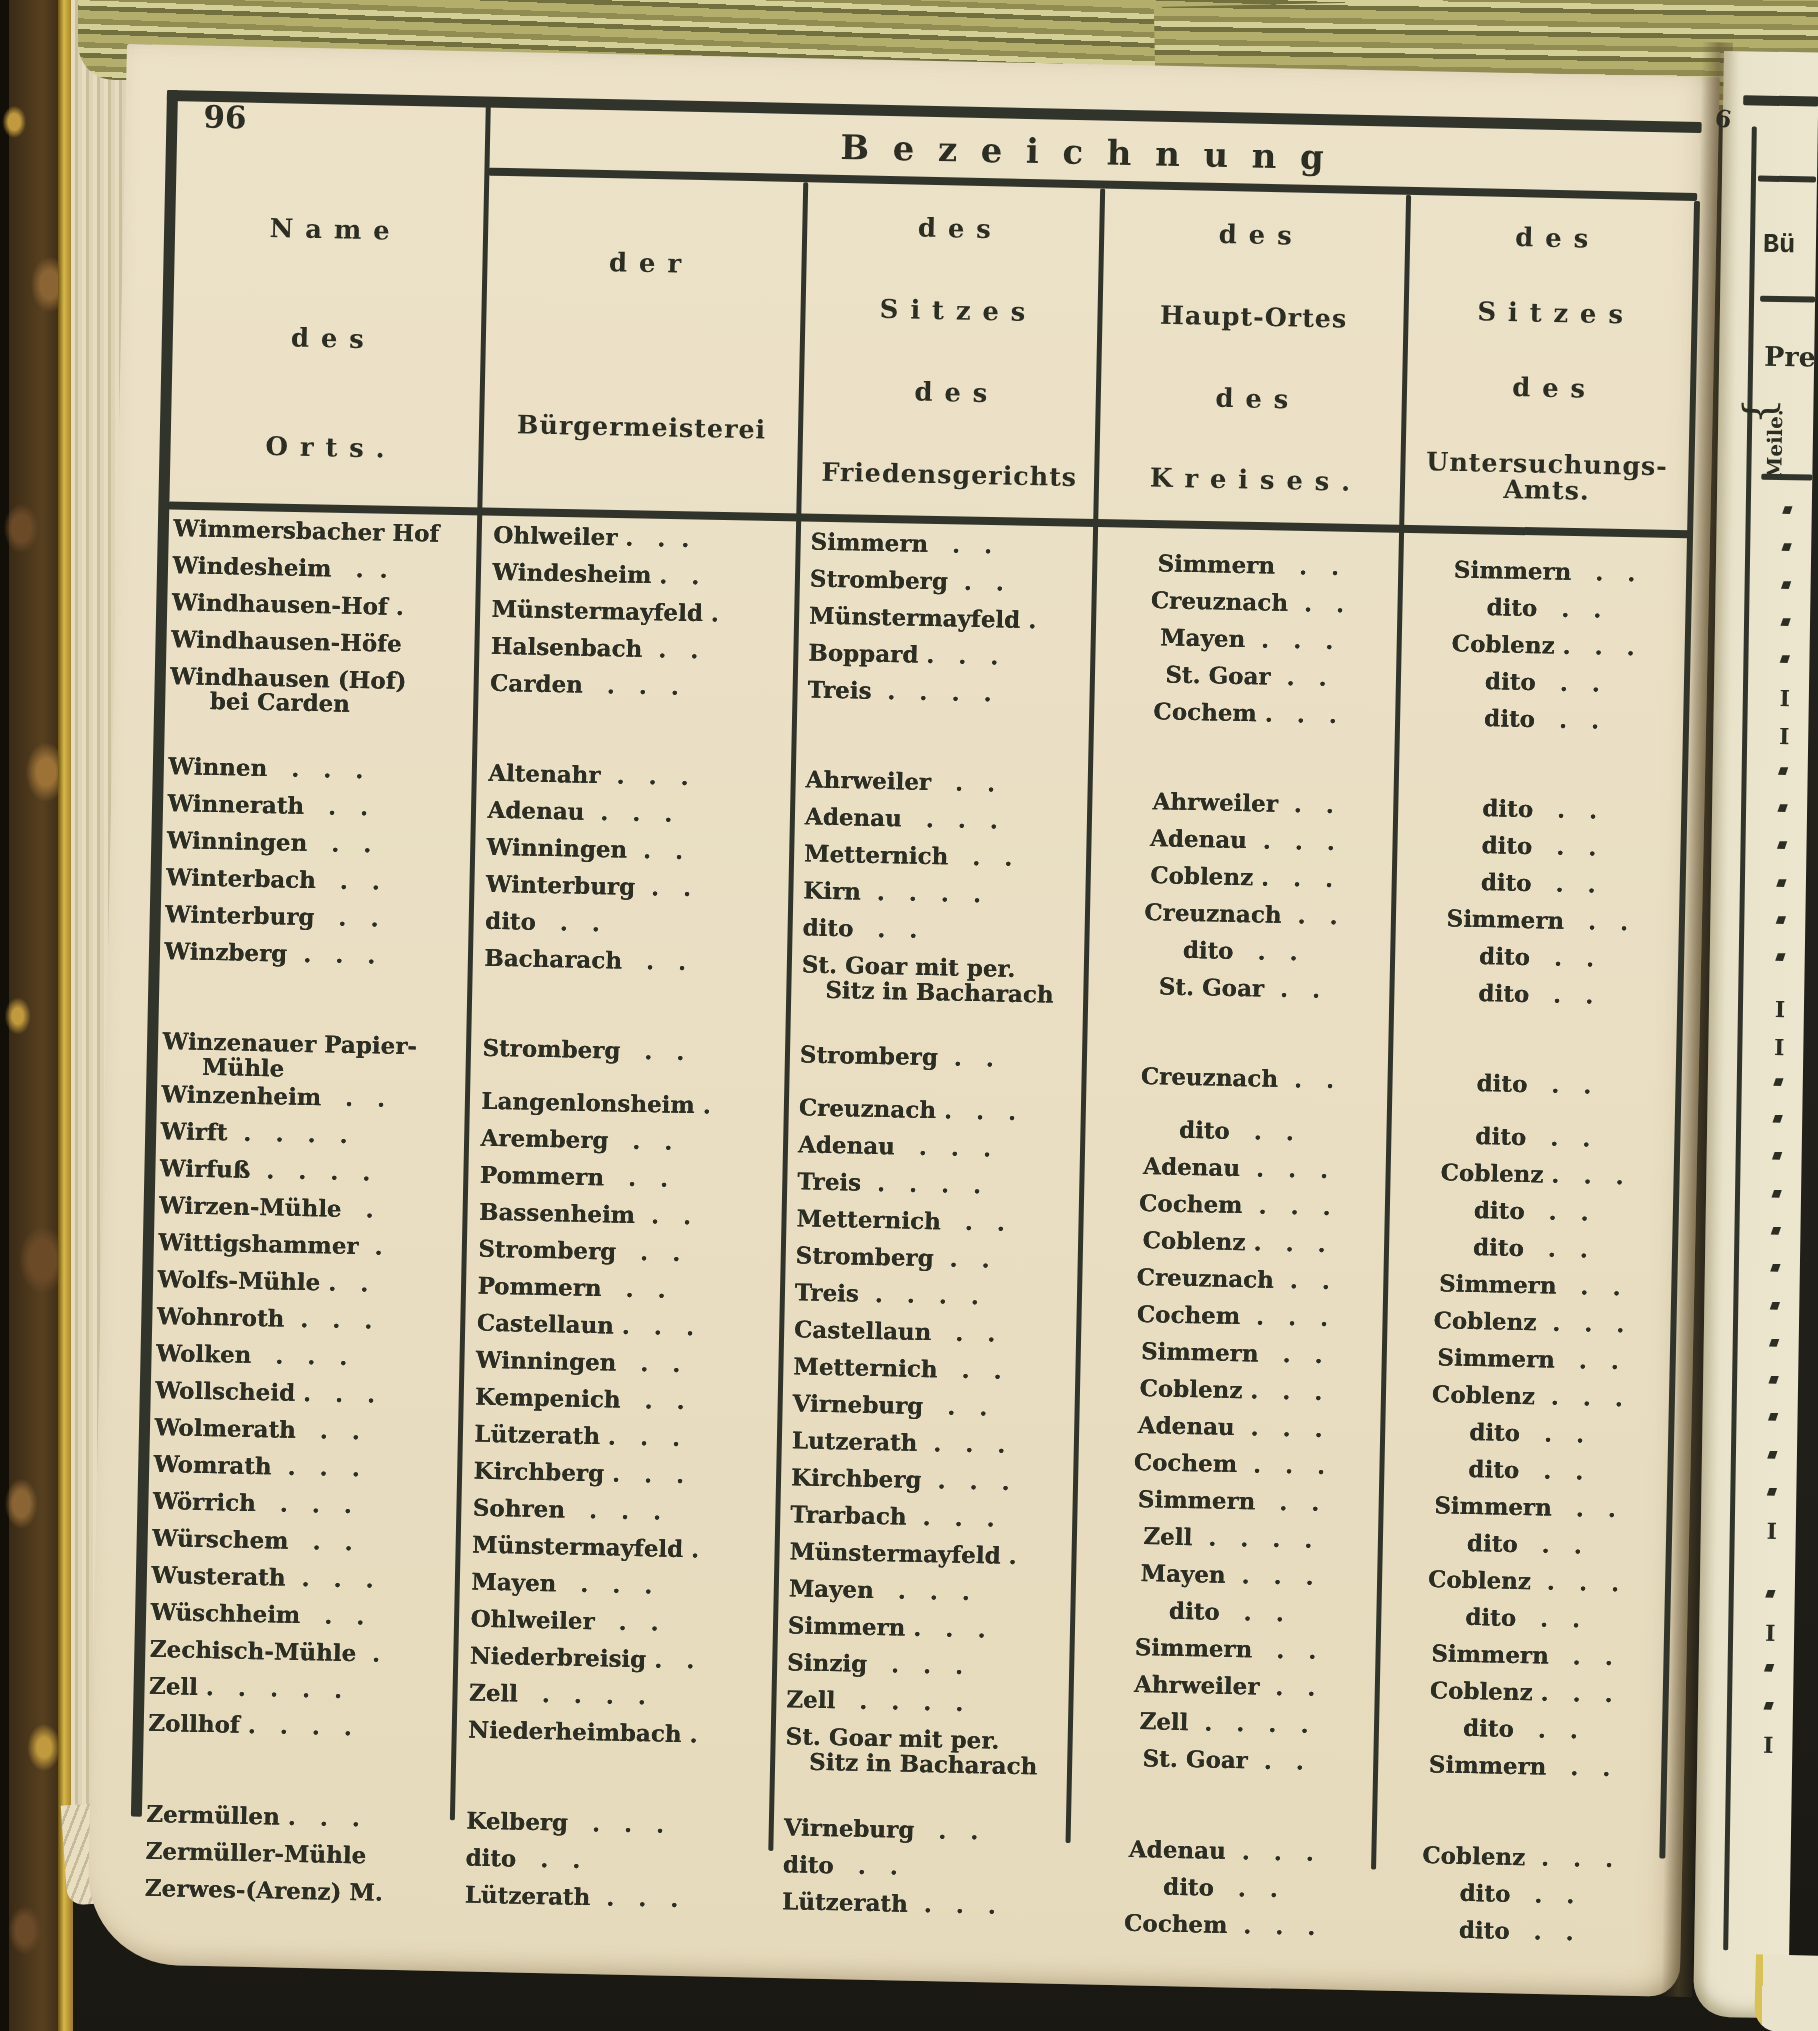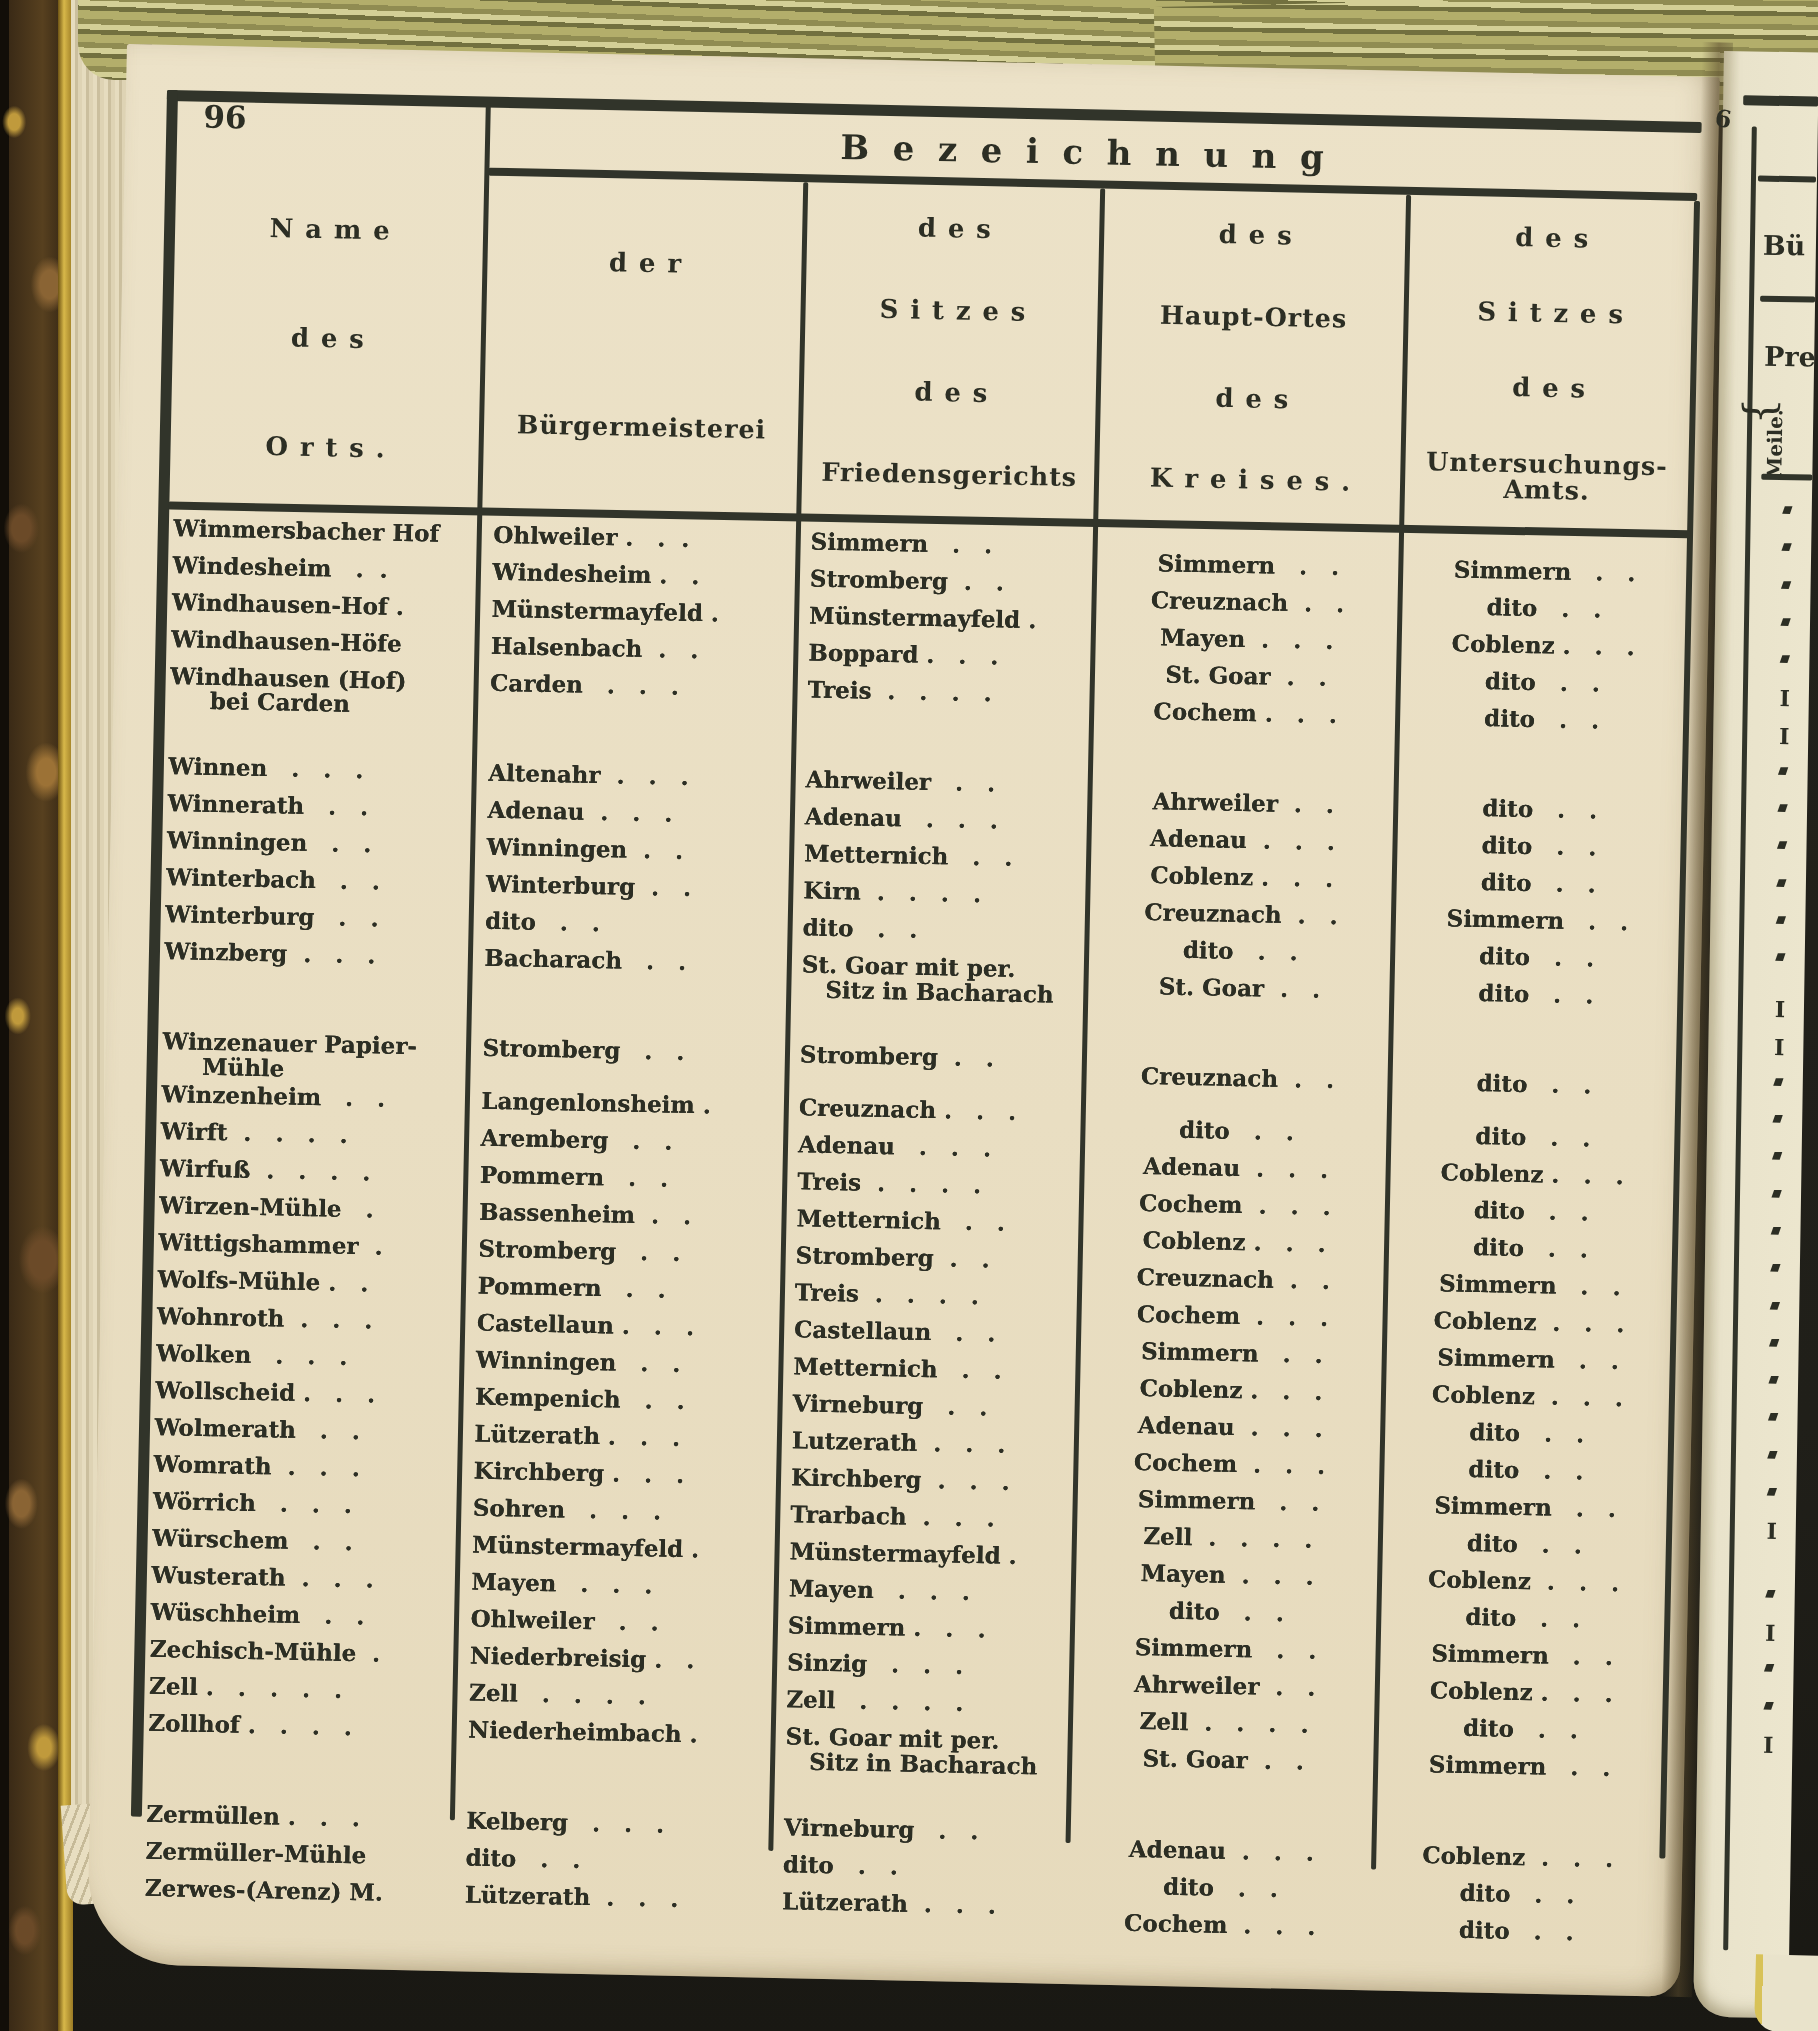--- a/index.html
+++ b/index.html
@@ -81,21 +81,21 @@
     transform:rotate(.9deg);transform-origin:0 0;
     background:linear-gradient(90deg,#d9d2b6 0 5.5px,#e9e3cb 16.4px,#ece6ce 100%);
     border-radius:0 0 0 36px;box-shadow:inset 9px -12.7px 16.4px -9px rgba(110,95,55,.5);}
   .strip .rule{background:#31342a;}
   .s-top{left:20px;top:44px;width:75px;height:10px;}
   .s-left{left:29px;top:75px;width:4.5px;height:1824px;}
   .s-r2{left:36px;top:124px;width:58px;height:5.5px;}
   .s-r3{left:40px;top:244px;width:55px;height:5.5px;}
   .s-r4{left:44px;top:422px;width:51px;height:5.5px;}
   .s-frag{position:absolute;font-size:27px;font-weight:bold;}
-  .s-bue{left:42px;top:178px;}
+  .s-bue{left:42px;top:178px;font-family:Liberation Mono, monospace;}
   .s-pre{left:45px;top:289px;}
   .s-brace{left:31px;top:335px;font-size:42px;font-weight:normal;transform:rotate(90deg);}
   .s-meile{left:45px;top:349px;font-size:20px;font-weight:bold;
     writing-mode:vertical-rl;transform:rotate(180deg);height:78px;}
   .marks{position:absolute;left:53px;top:447px;width:36px;}
   .mark{position:absolute;left:0;width:36px;text-align:center;
     font-size:22px;font-weight:bold;color:#2c2e24;}
   .mark.sq{font-size:15.5px;transform:skewX(-18deg);}
   .corner-br{position:absolute;left:1755px;top:1955px;width:64px;height:77px;
     background:linear-gradient(90deg,#d8c258 0 7.3px,#e9e3cb 7.3px);

